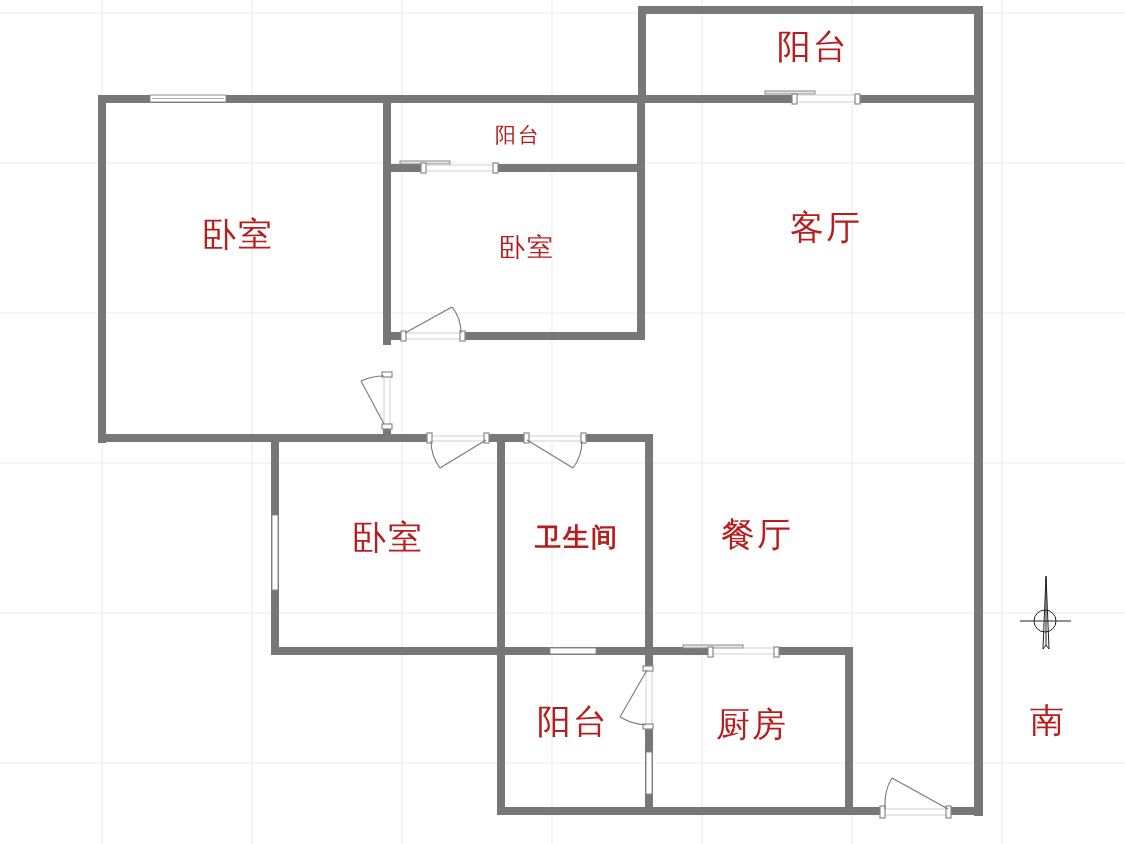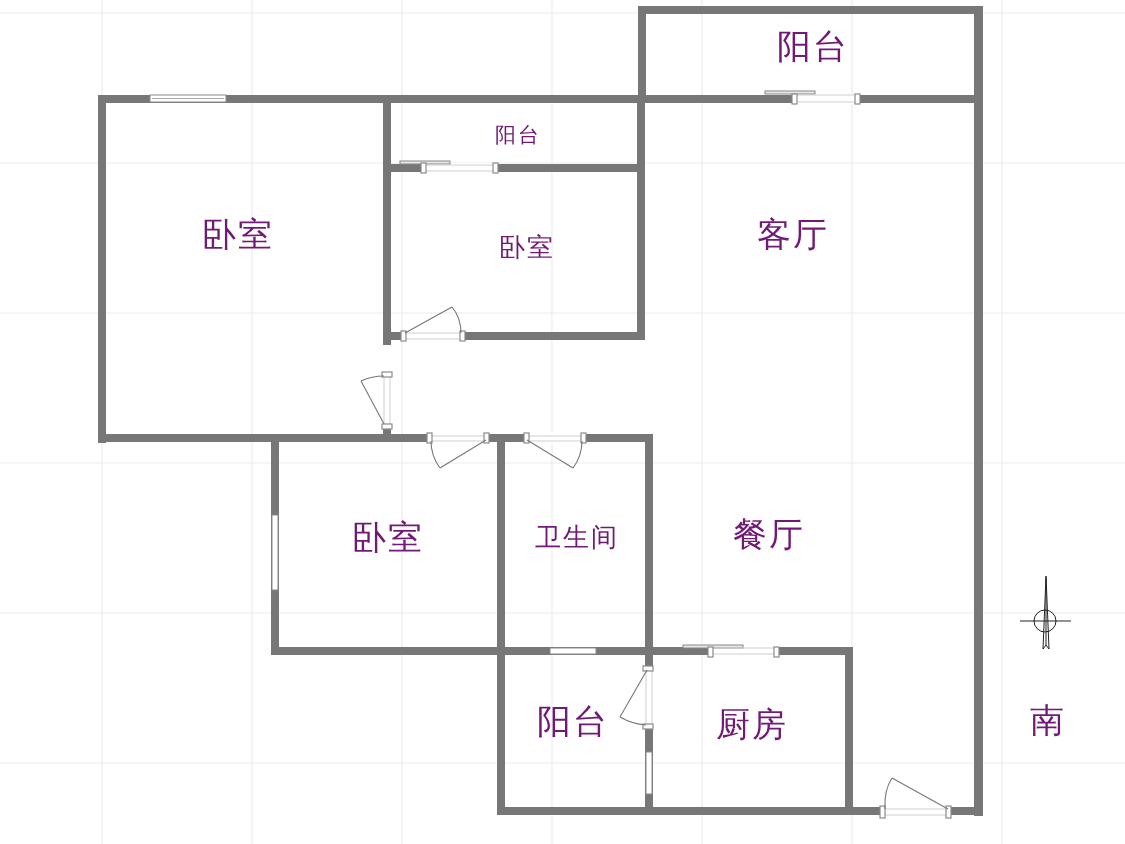--- a/index.html
+++ b/index.html
@@ -6,21 +6,21 @@
   body{width:1125px;height:844px;position:relative;overflow:hidden;font-family:"DejaVu Serif","Liberation Serif",serif;}
   #plan{position:absolute;left:0;top:0;width:1125px;height:844px;}
   .grid line{stroke:#ececec;stroke-width:1.2;}
   .wall{fill:#777777;}
   .win{fill:#ffffff;stroke:#8a8a8a;stroke-width:1;}
   .opening{fill:#ffffff;}
   .jamb{fill:#ffffff;stroke:#8a8a8a;stroke-width:1.2;}
   .threshold{stroke:#cfcfcf;stroke-width:1;fill:none;}
   .leaf{stroke:#777;stroke-width:1.1;fill:none;}
   .slide{fill:#e8e8e8;stroke:#888;stroke-width:1;}
-  .lbl{position:absolute;color:#701a75;white-space:nowrap;transform:translate(-50%,-50%);letter-spacing:2px;font-family:"DejaVu Serif","Liberation Serif",serif;}
+  .lbl{position:absolute;color:#b91c1c;white-space:nowrap;transform:translate(-50%,-50%);letter-spacing:2px;font-family:"DejaVu Serif","Liberation Serif",serif;}
   .big{font-size:34px;}
   .mid{font-size:26px;}
   .sm{font-size:21px;}
 </style>
 </head>
 <body>
 
 <svg id="plan" viewBox="0 0 1125 844" xmlns="http://www.w3.org/2000/svg">
 
   <g class="grid">
@@ -159,19 +159,19 @@
     <line x1="1046" y1="578" x2="1046" y2="645"></line>
     <circle cx="1045" cy="621" r="11"></circle>
     <line x1="1020" y1="621" x2="1071" y2="621"></line>
   </g>
 </svg>
 
 <div class="lbl big" style="left:238px;top:235px;">卧室</div>
 <div class="lbl sm" style="left:518px;top:135px;">阳台</div>
 <div class="lbl mid" style="left:527px;top:247px;">卧室</div>
 <div class="lbl big" style="left:813px;top:47px;">阳台</div>
-<div class="lbl big" style="left:793px;top:228px;margin-top:7px;">客厅</div>
+<div class="lbl big" style="left:826px;top:228px;">客厅</div>
 <div class="lbl big" style="left:388px;top:538px;">卧室</div>
-<div class="lbl mid" style="left:577px;top:537px;">卫生间</div>
-<div class="lbl big" style="left:757px;top:535px;margin-left:12px;">餐厅</div>
+<div class="lbl mid" style="left:577px;top:537px;font-weight:bold;">卫生间</div>
+<div class="lbl big" style="left:757px;top:535px;">餐厅</div>
 <div class="lbl big" style="left:573px;top:722px;">阳台</div>
 <div class="lbl big" style="left:752px;top:725px;font-family:Liberation Serif, serif;">厨房</div>
 <div class="lbl big" style="left:1048px;top:721px;">南</div>
 
 </body></html>

